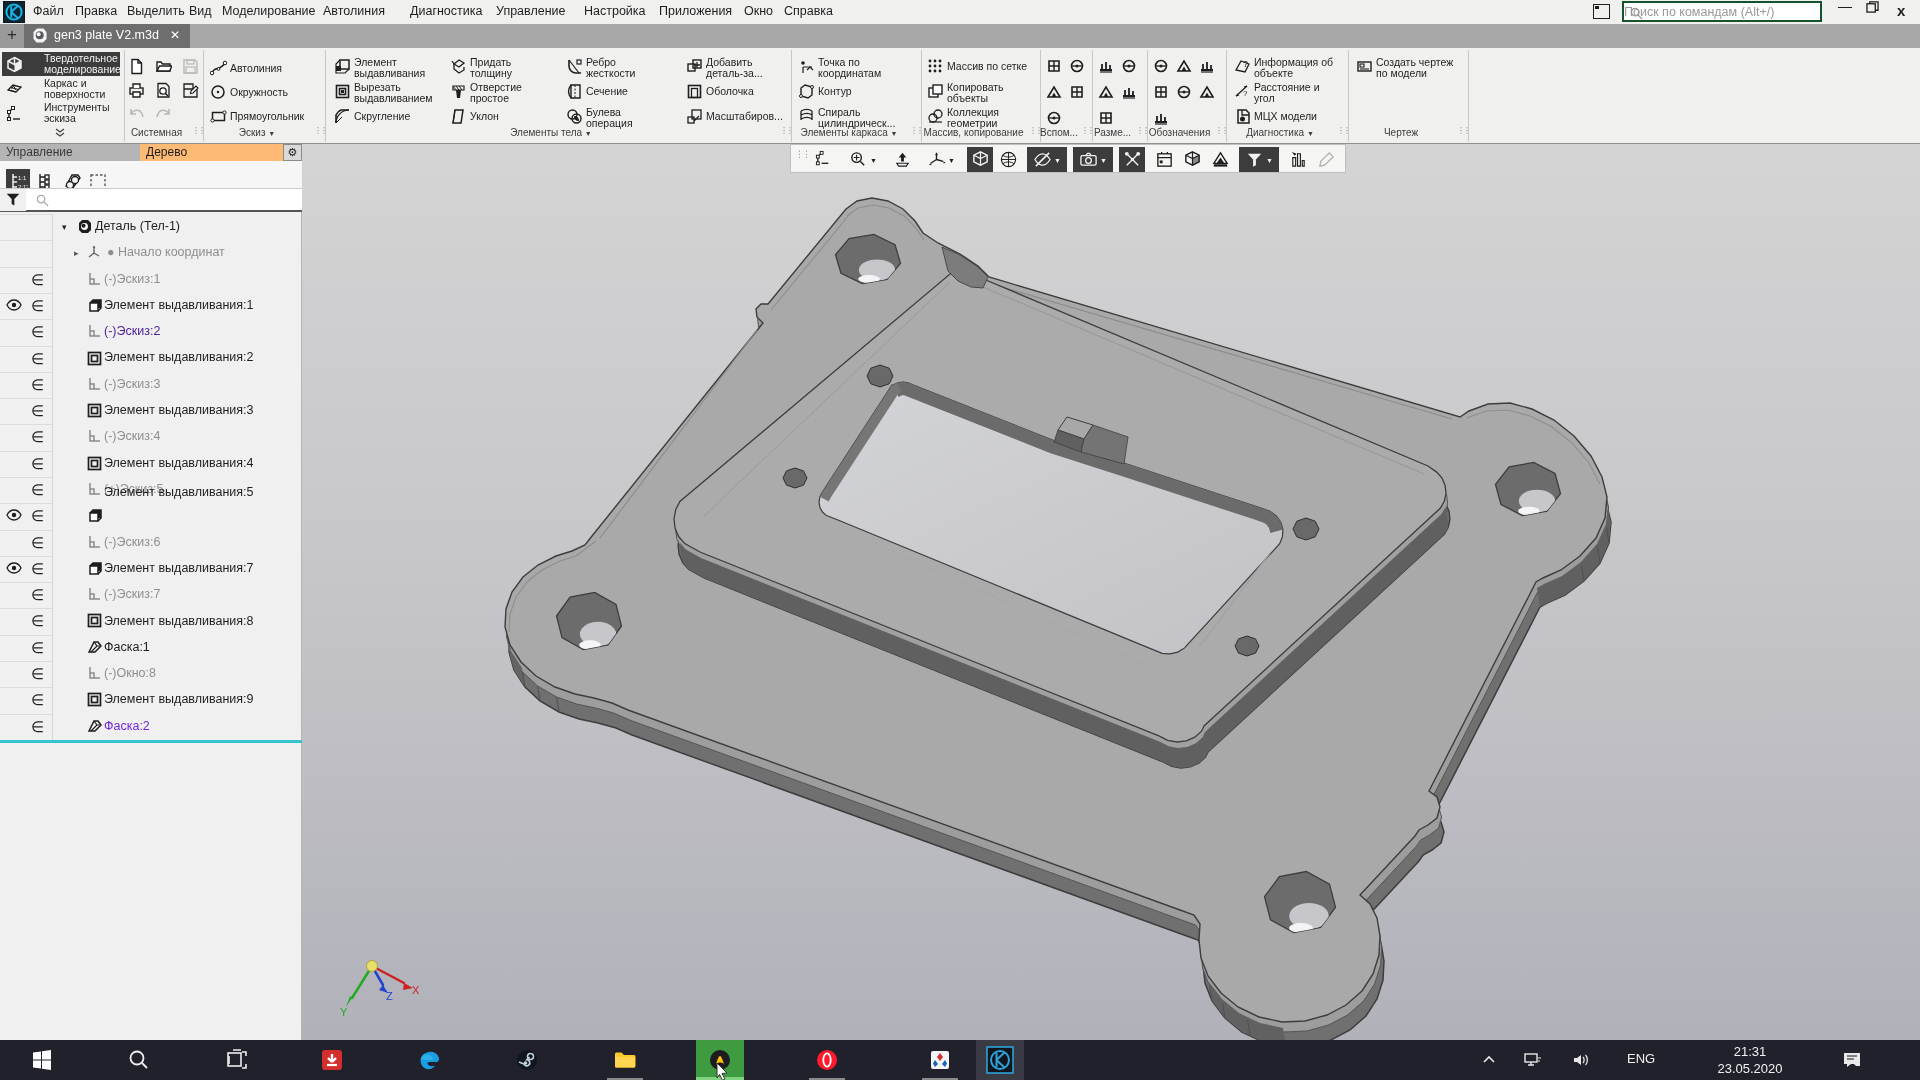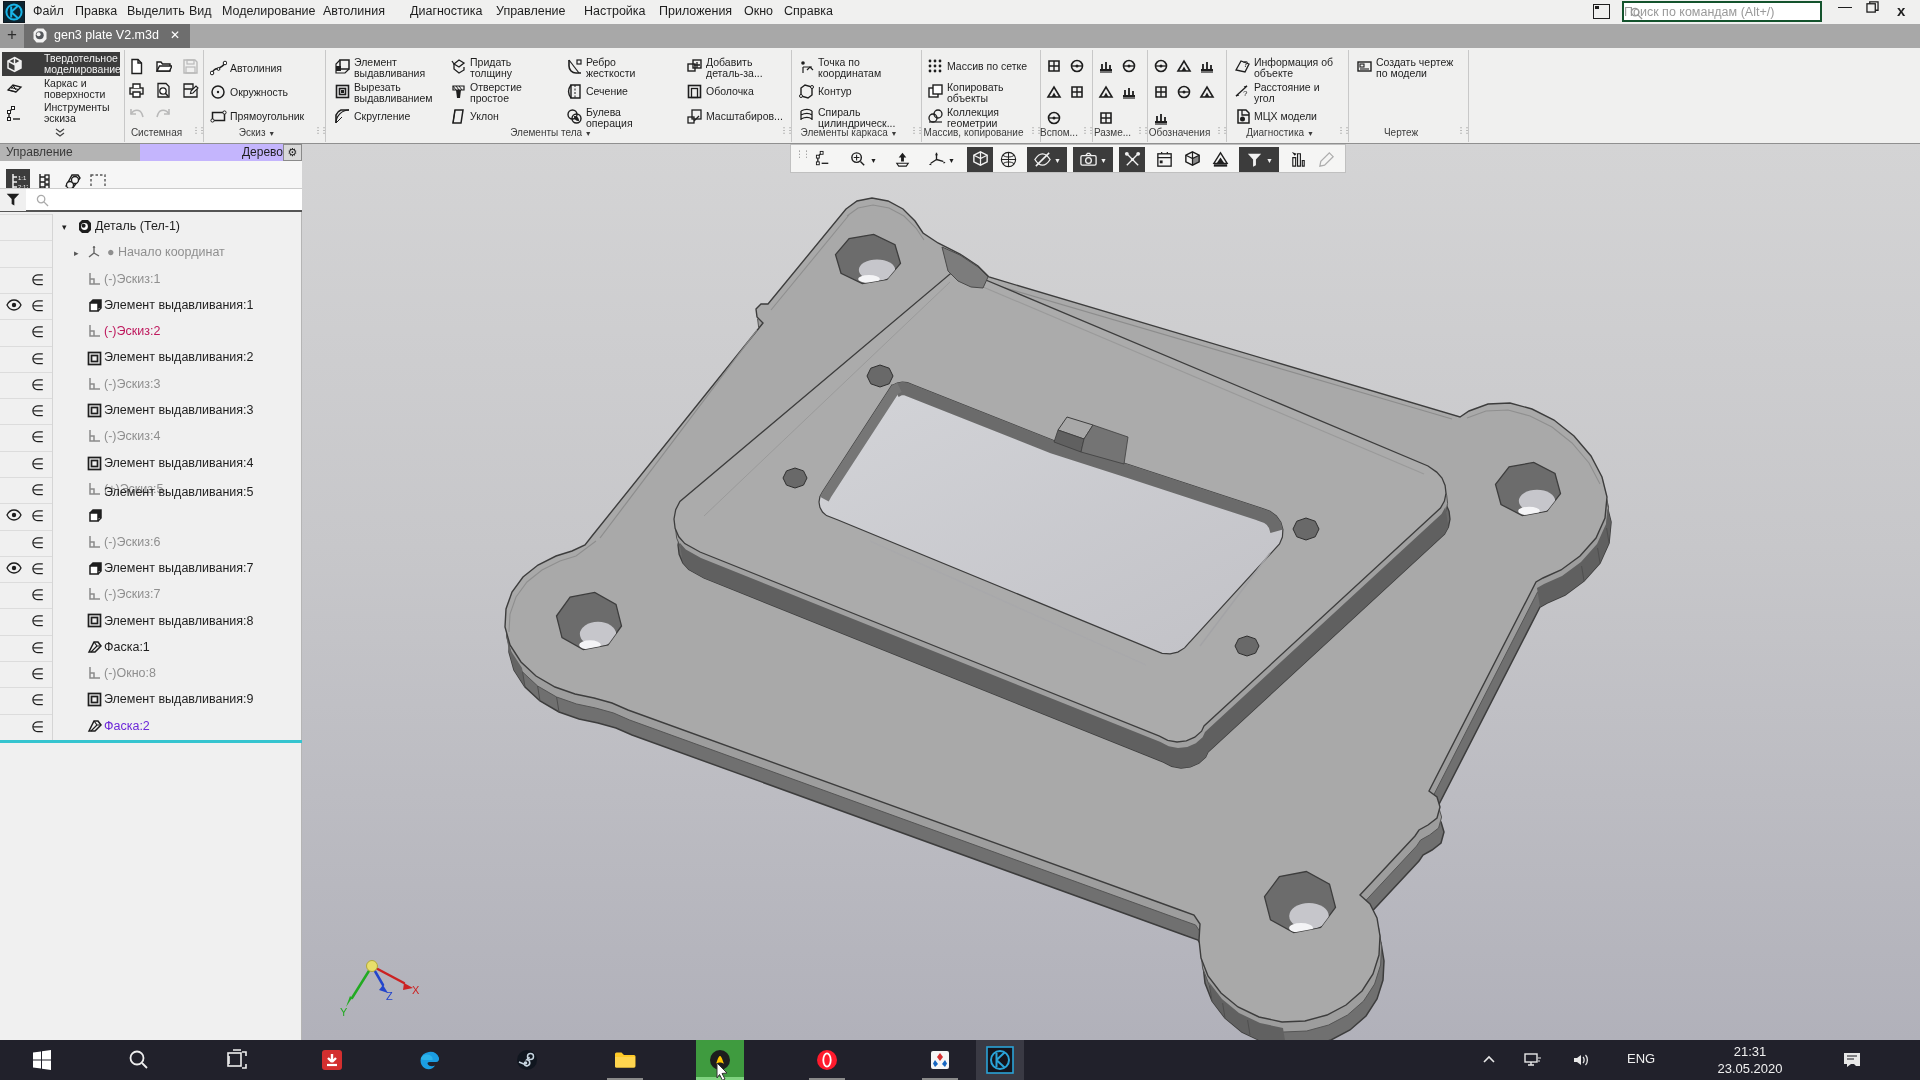--- a/index.html
+++ b/index.html
@@ -28,21 +28,21 @@
 .ic { position:absolute; width:17px; height:17px; }
 .rlbl { position:absolute; font-size:10.5px; line-height:11px; color:#1e1e1e; white-space:nowrap; overflow:hidden; }
 .vsep { position:absolute; top:50px; height:92px; width:1px; background:#c8c8c8; }
 .flbl { position:absolute; top:127px; font-size:10px; color:#3c3c3c; text-align:center; white-space:nowrap; overflow:hidden; }
 .grip { position:absolute; top:126px; font-size:8px; color:#777; letter-spacing:-2px; }
 
 #panelbg { position:absolute; left:0; top:144px; width:302px; height:896px; background:#f0f0f0; border-right:1px solid #b5b5b5; }
 #panel { position:absolute; left:0; top:0; width:302px; height:1040px; }
 #panel .ptabs { position:absolute; left:0; top:144px; width:302px; height:17px; }
 #panel .ptab1 { position:absolute; left:0; top:0; width:140px; height:17px; background:#b4b4b4; color:#3a3a3a; font-size:12px; padding:1px 0 0 6px; }
-#panel .ptab2 { position:absolute; left:140px; top:0; width:143px; height:17px; background:#c4b5fd; color:#1e1e1e; font-size:12px; padding:1px 0 0 6px;text-align:right; }
+#panel .ptab2 { position:absolute; left:140px; top:0; width:143px; height:17px; background:#fdba74; color:#1e1e1e; font-size:12px; padding:1px 0 0 6px; }
 #panel .pgear { position:absolute; left:283px; top:0; width:19px; height:17px; background:#d9d9d9; border:1px solid #8a8a8a; text-align:center; font-size:11px; line-height:15px; color:#1e1e1e; }
 #panel .itoolbar { position:absolute; left:0; top:161px; width:302px; height:42px; background:#f6f6f6; }
 #panel .itoolbar .ib { position:absolute; top:8px; width:24px; height:26px; }
 #panel .searchrow { position:absolute; left:0; top:188px; width:302px; height:24px; background:#fff; border-top:1px solid #ccc; border-bottom:2px solid #555; }
 #panel .funnel { position:absolute; left:0px; top:0px; width:26px; height:22px; background:#f0f0f0; }
 #tree { position:absolute; left:0; top:0px; width:302px; height:1040px; }
 .trow { position:absolute; left:0; width:302px; height:26px; }
 .teye { position:absolute; left:6px; width:16px; height:12px; }
 .teps { position:absolute; left:31px; font-size:15px; color:#1e1e1e; }
 .tarr { position:absolute; font-size:9px; color:#1e1e1e; }
@@ -520,21 +520,21 @@
           <path d="M12 6l3-3" stroke="#1e1e1e"></path>
           <path d="M7 3h8v8h-3V6H4z" fill="#1e1e1e"></path>
         </svg>
 <div class="tlbl" style="left:104px;top:298px;color:#1e1e1e">Элемент выдавливания:1</div>
 <div class="trow" style="top:319px"></div>
 <div class="teps" style="top:323px">∈</div>
 <svg class="tic" style="left:86px;top:323px" viewBox="0 0 17 17">
           <path d="M4 2v11h10" fill="none" stroke="#8a8a8a" stroke-width="1.5"></path>
           <path d="M4 8h4v5" fill="none" stroke="#8a8a8a" stroke-width="1.5"></path>
         </svg>
-<div class="tlbl" style="left:104px;top:324px;color:#be185d">(-)Эскиз:2</div>
+<div class="tlbl" style="left:104px;top:324px;color:#4c1d95">(-)Эскиз:2</div>
 <div class="trow" style="top:346px"></div>
 <div class="teps" style="top:350px">∈</div>
 <svg class="tic" style="left:86px;top:350px" viewBox="0 0 17 17">
           <rect x="2.5" y="2.5" width="12" height="12" fill="none" stroke="#1e1e1e" stroke-width="1.7"></rect>
           <rect x="5.5" y="5.5" width="6" height="6" fill="none" stroke="#1e1e1e" stroke-width="1.7"></rect>
         </svg>
 <div class="tlbl" style="left:104px;top:350px;color:#1e1e1e">Элемент выдавливания:2</div>
 <div class="trow" style="top:372px"></div>
 <div class="teps" style="top:376px">∈</div>
 <svg class="tic" style="left:86px;top:376px" viewBox="0 0 17 17">

